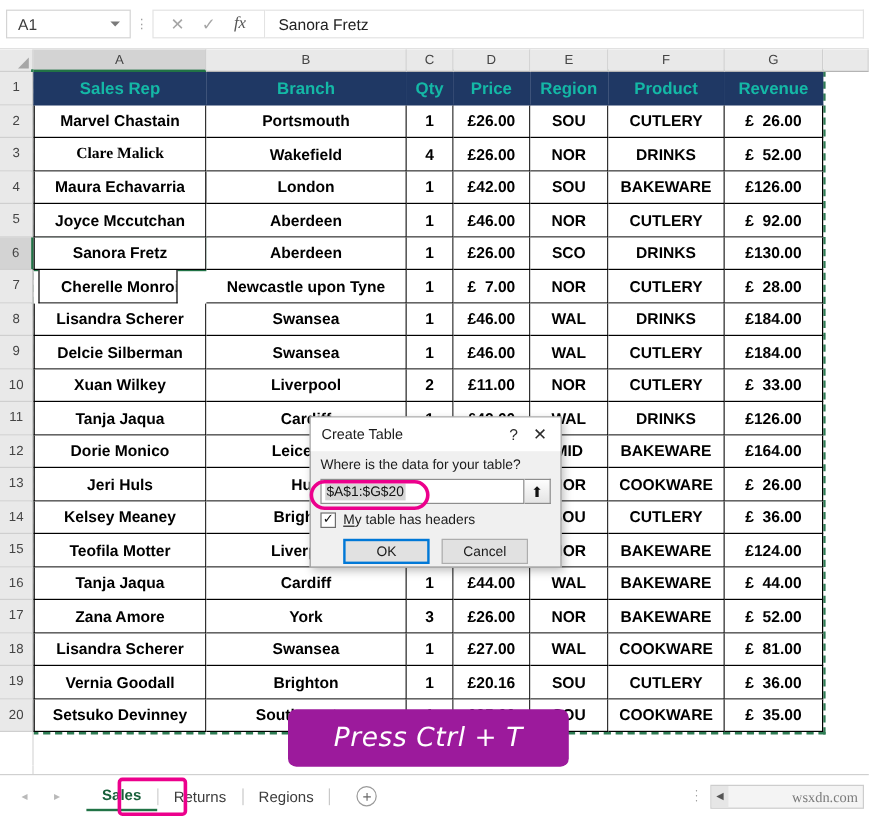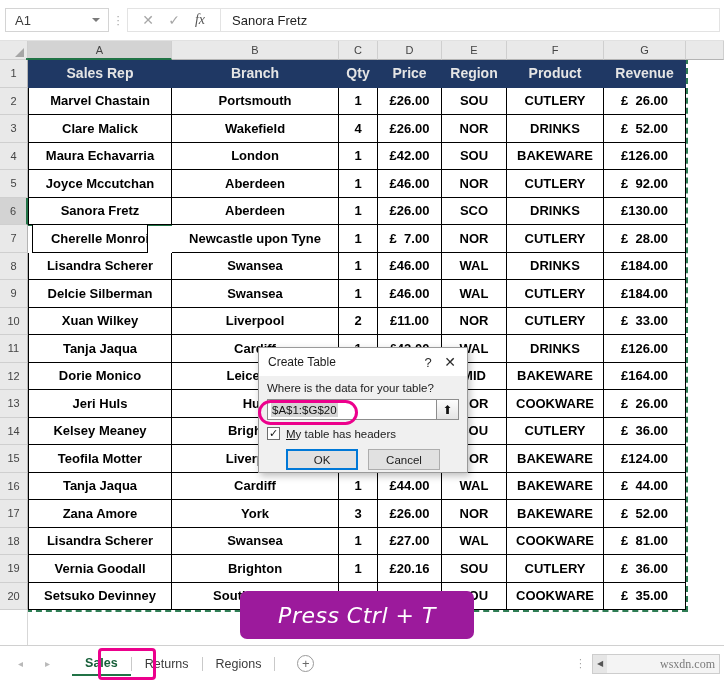--- a/index.html
+++ b/index.html
@@ -105,21 +105,21 @@
     font-weight: bold;
     color: #000;
     background: #fff;
     border-right: 1px solid #000;
     border-bottom: 1px solid #000;
     overflow: hidden;
     white-space: nowrap;
   }
   .cell.hdr {
     background: #1f3864;
-    color: #e5e5e5;
+    color: #14b8a6;
     border-right: 1px solid #1f3864;
     border-bottom: 1px solid #1f3864;
     font-size: 14px;
   }
   .cell.lead { border-left: 1px solid #000; }
   .cell.hdr.lead { border-left: 1px solid #1f3864; }
 
   
   #marching {
     position: absolute;
@@ -419,21 +419,21 @@
     </div>
     <div class="cell" style="left: 442px; width: 65px; top: 46.5px; height: 27.5px;">
       <span style="white-space: pre;">SOU</span>
     </div>
     <div class="cell" style="left: 507px; width: 97px; top: 46.5px; height: 27.5px;">
       <span style="white-space: pre;">CUTLERY</span>
     </div>
     <div class="cell" style="left: 604px; width: 82px; top: 46.5px; height: 27.5px;">
       <span style="white-space: pre;">£  26.00</span>
     </div>
-    <div class="cell lead" style="left: 28px; width: 144px; top: 74px; height: 27.5px;">
+    <div class="cell lead" style="left: 28px; width: 144px; top: 74px; height: 27.5px; font-family: Liberation Serif, serif;">
       <span style="white-space: pre;">Clare Malick</span>
     </div>
     <div class="cell" style="left: 172px; width: 167px; top: 74px; height: 27.5px;">
       <span style="white-space: pre;">Wakefield</span>
     </div>
     <div class="cell" style="left: 339px; width: 39px; top: 74px; height: 27.5px;">
       <span style="white-space: pre;">4</span>
     </div>
     <div class="cell" style="left: 378px; width: 64px; top: 74px; height: 27.5px;">
       <span style="white-space: pre;">£26.00</span>

